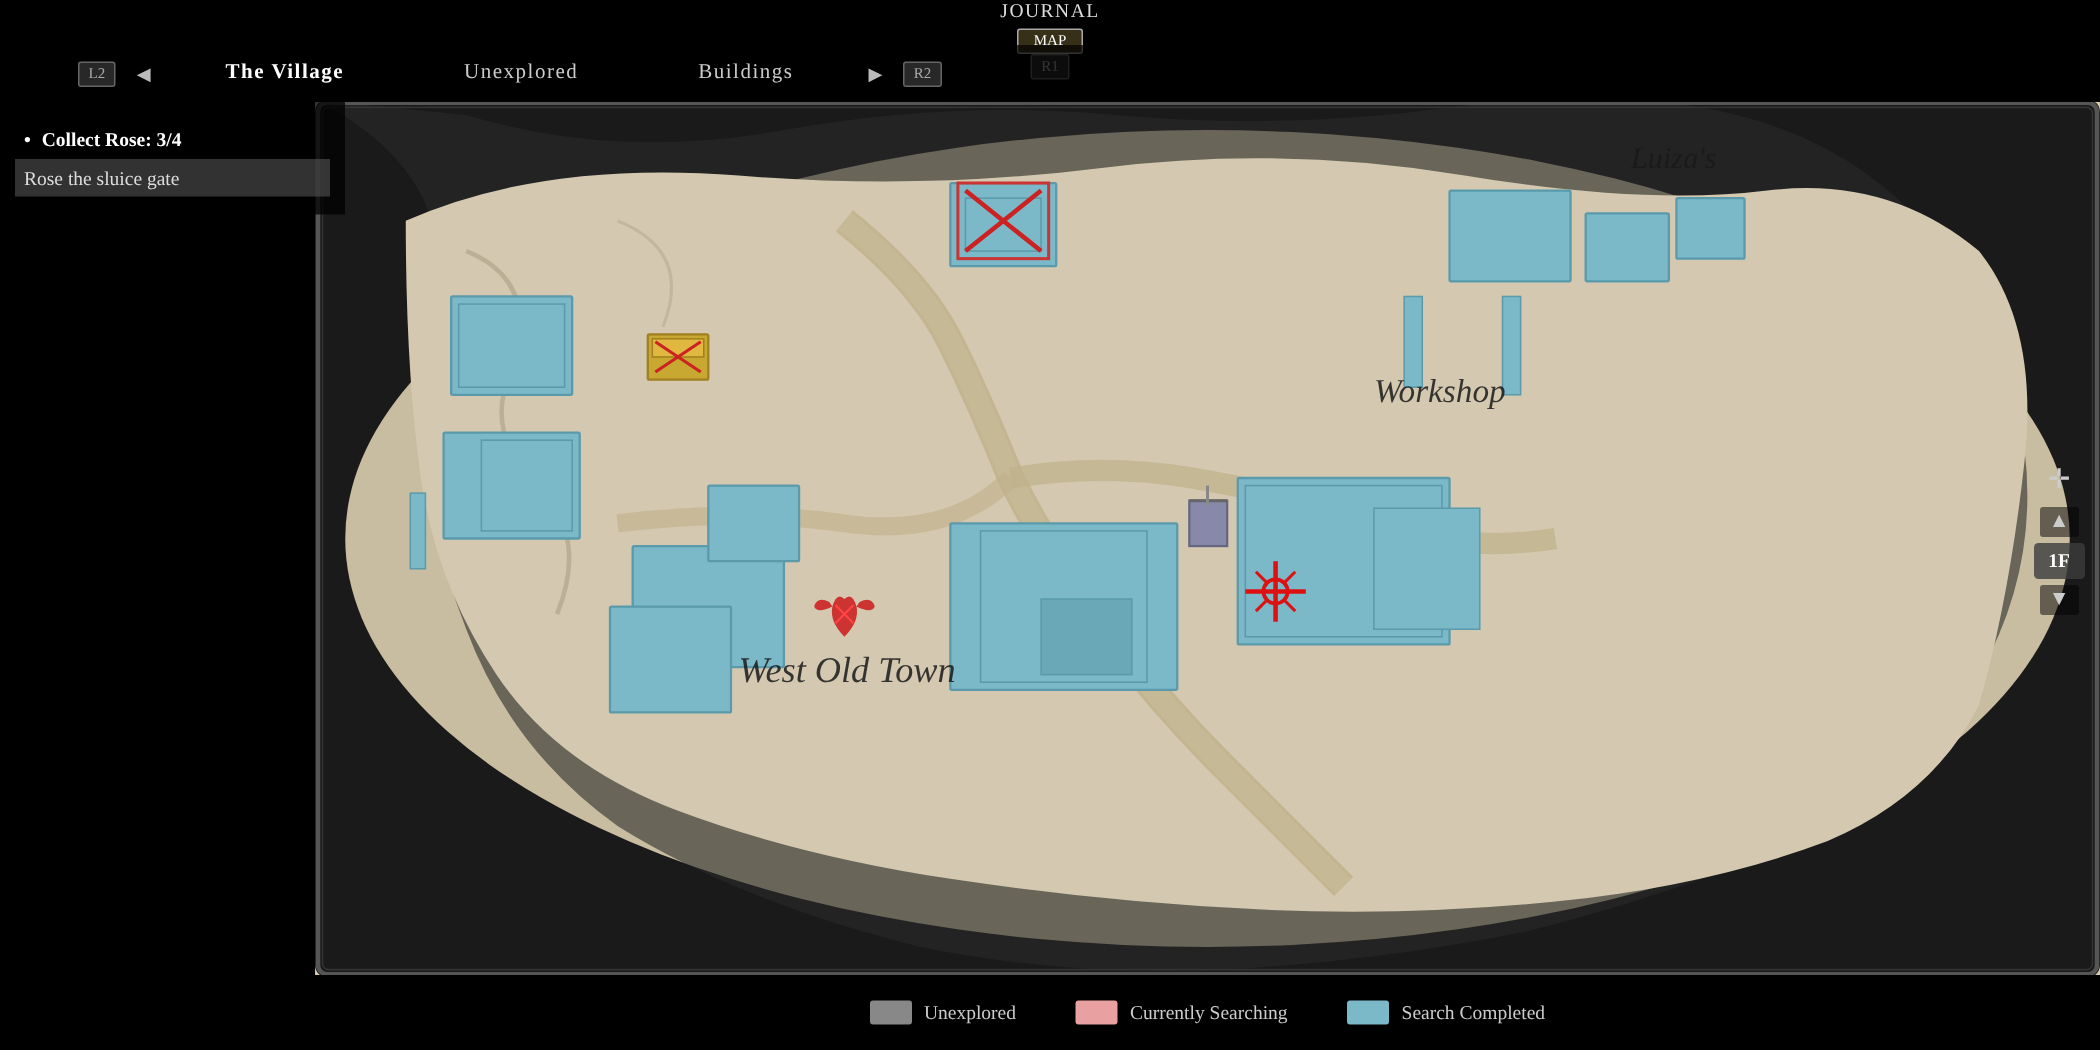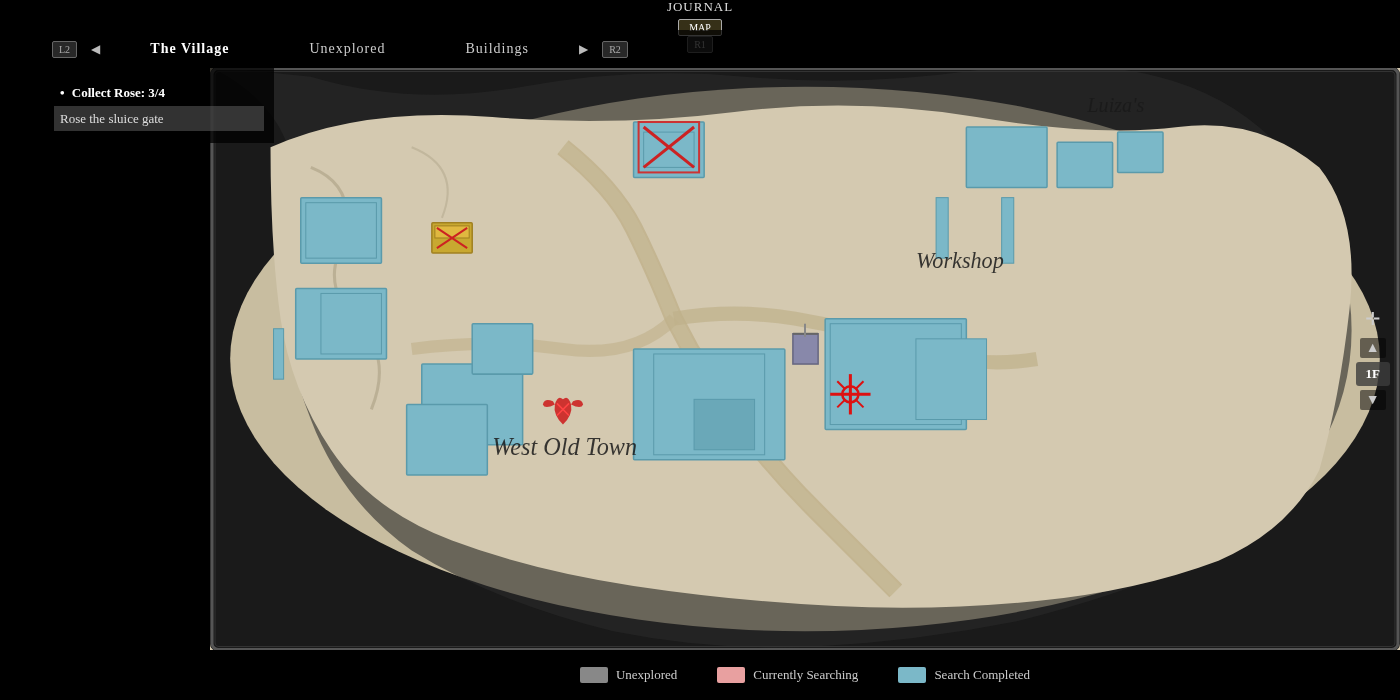--- a/index.html
+++ b/index.html
@@ -76,21 +76,20 @@
 
     
     #sidebar {
       position: absolute;
       top: 68px;
       left: 0;
       width: 230px;
       background: rgba(0,0,0,0.75);
       padding: 12px 16px;
       z-index: 10;
-      margin-left: 44px;
     }
     .objective-item {
       color: #ddd;
       font-size: 13px;
       padding: 3px 0;
       line-height: 1.5;
     }
     .objective-item.active {
       color: #fff;
       font-weight: bold;

